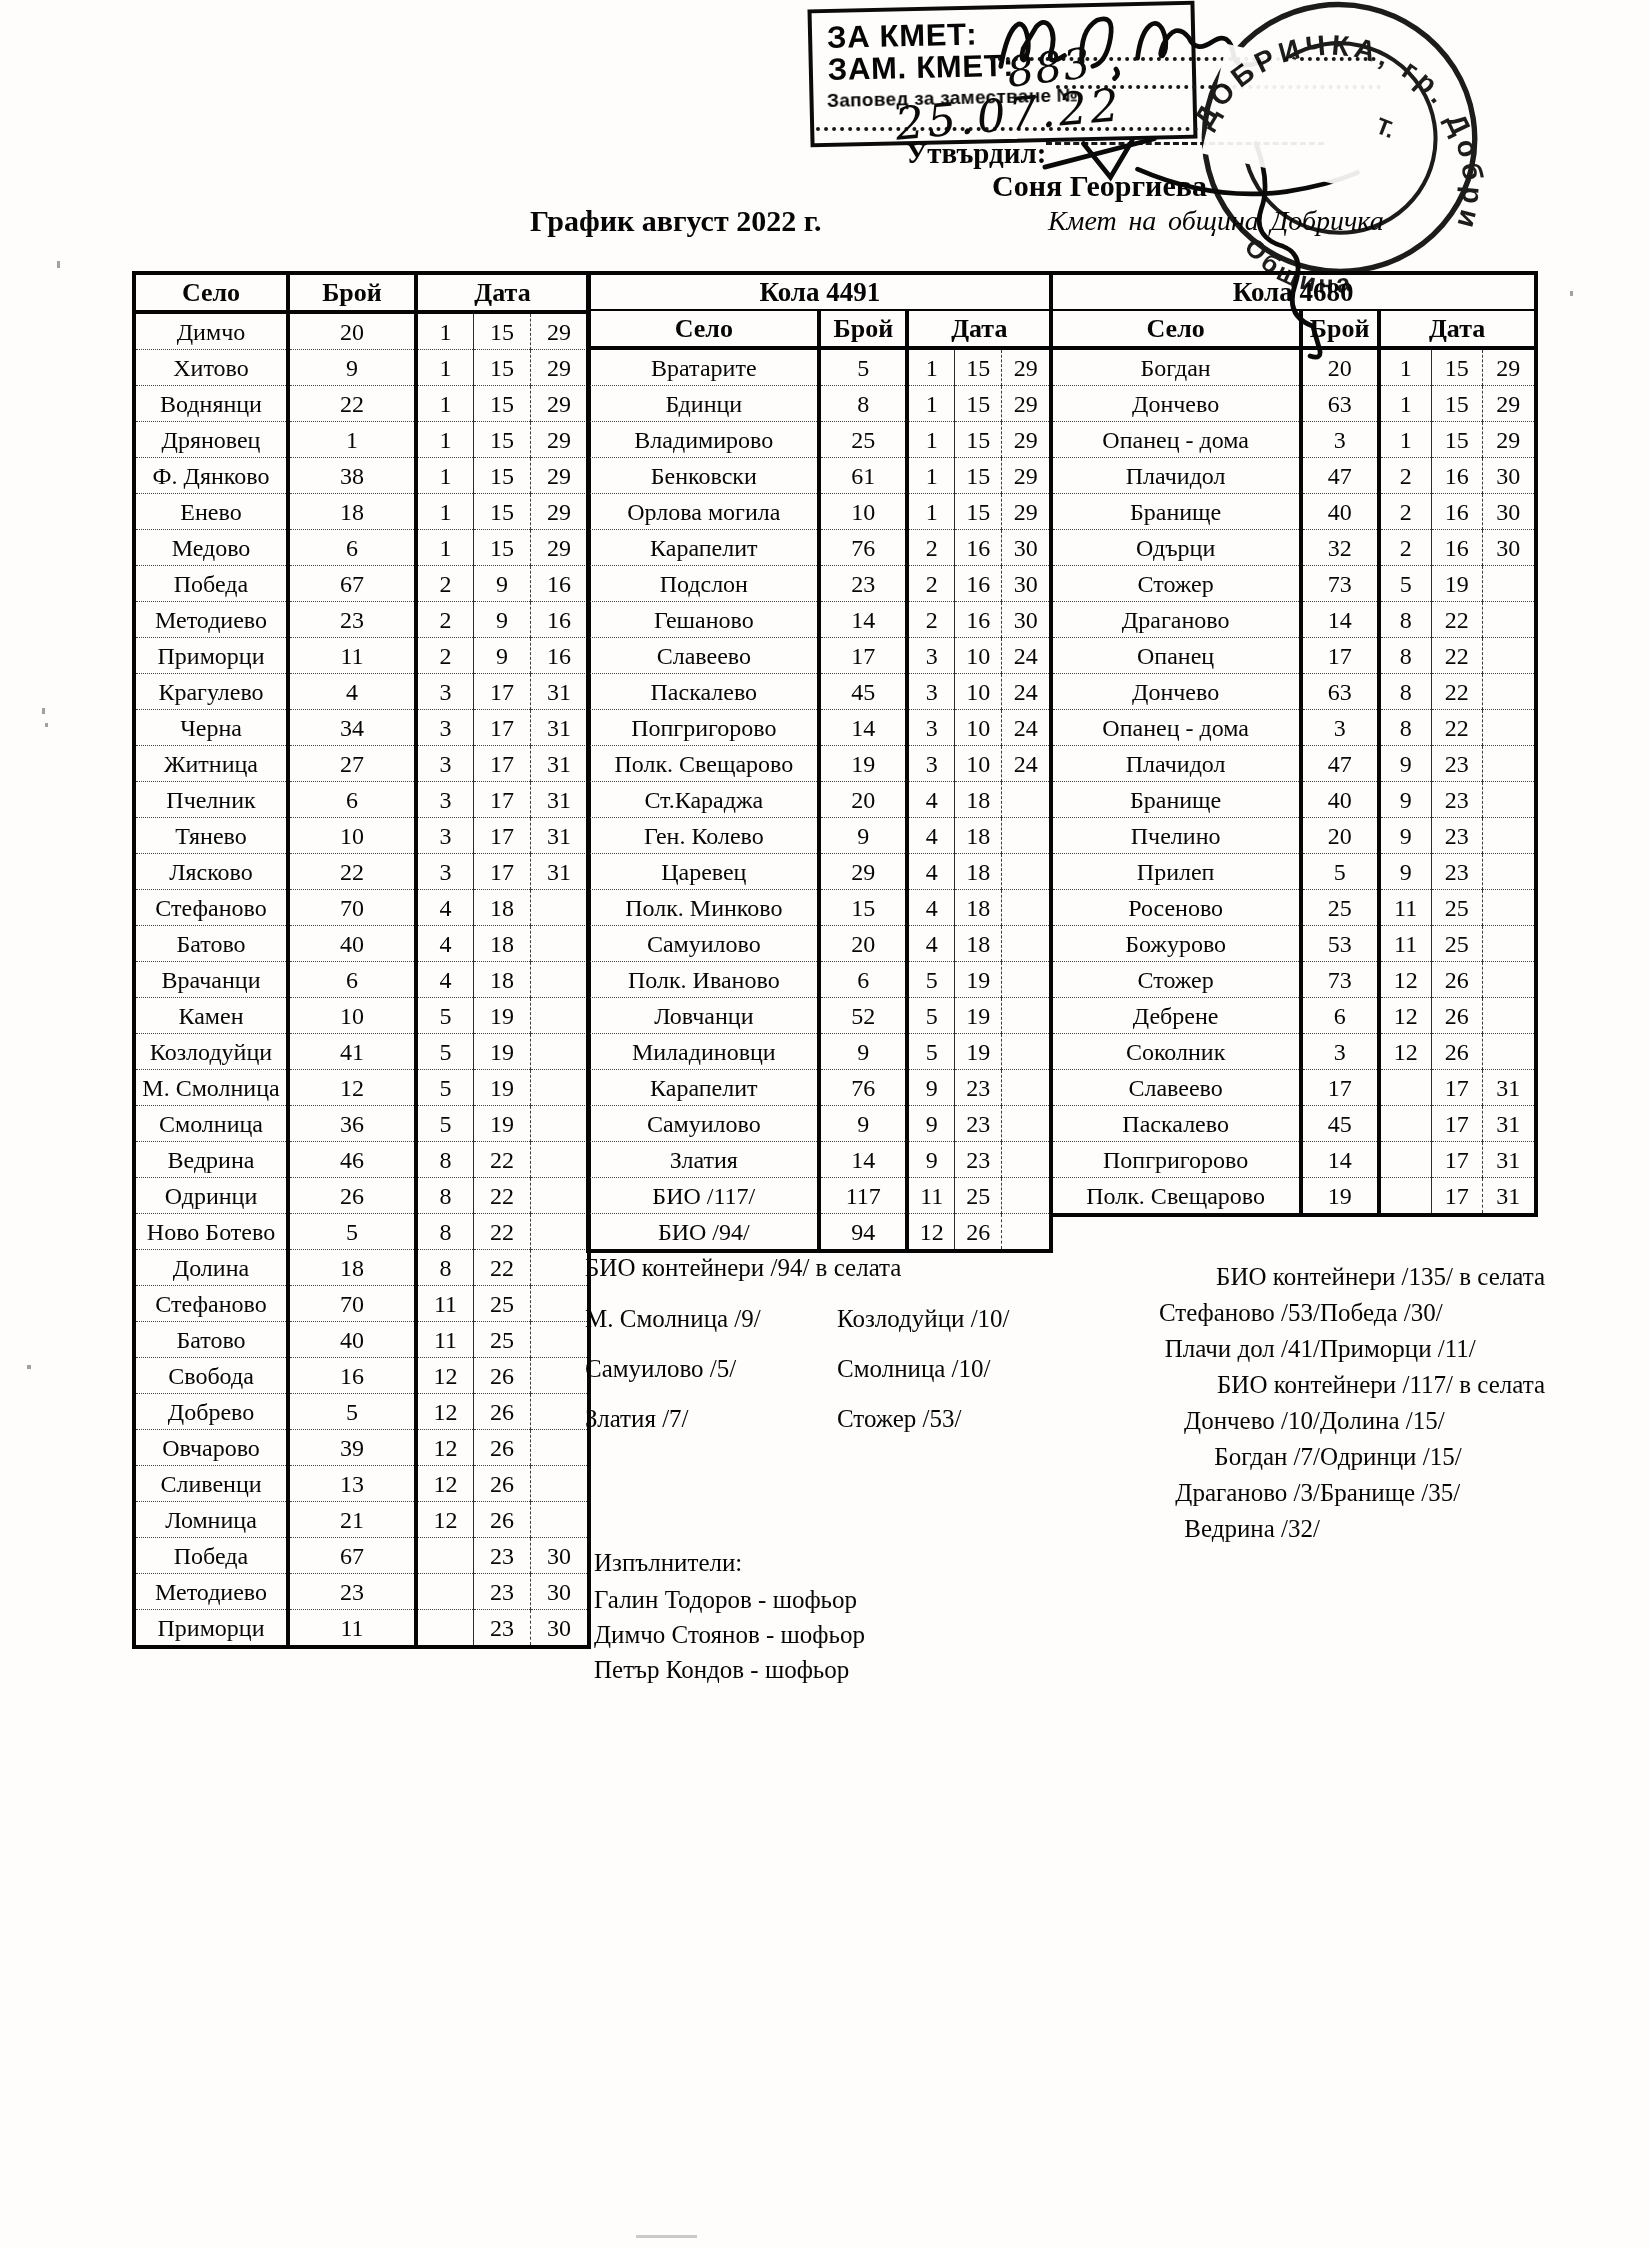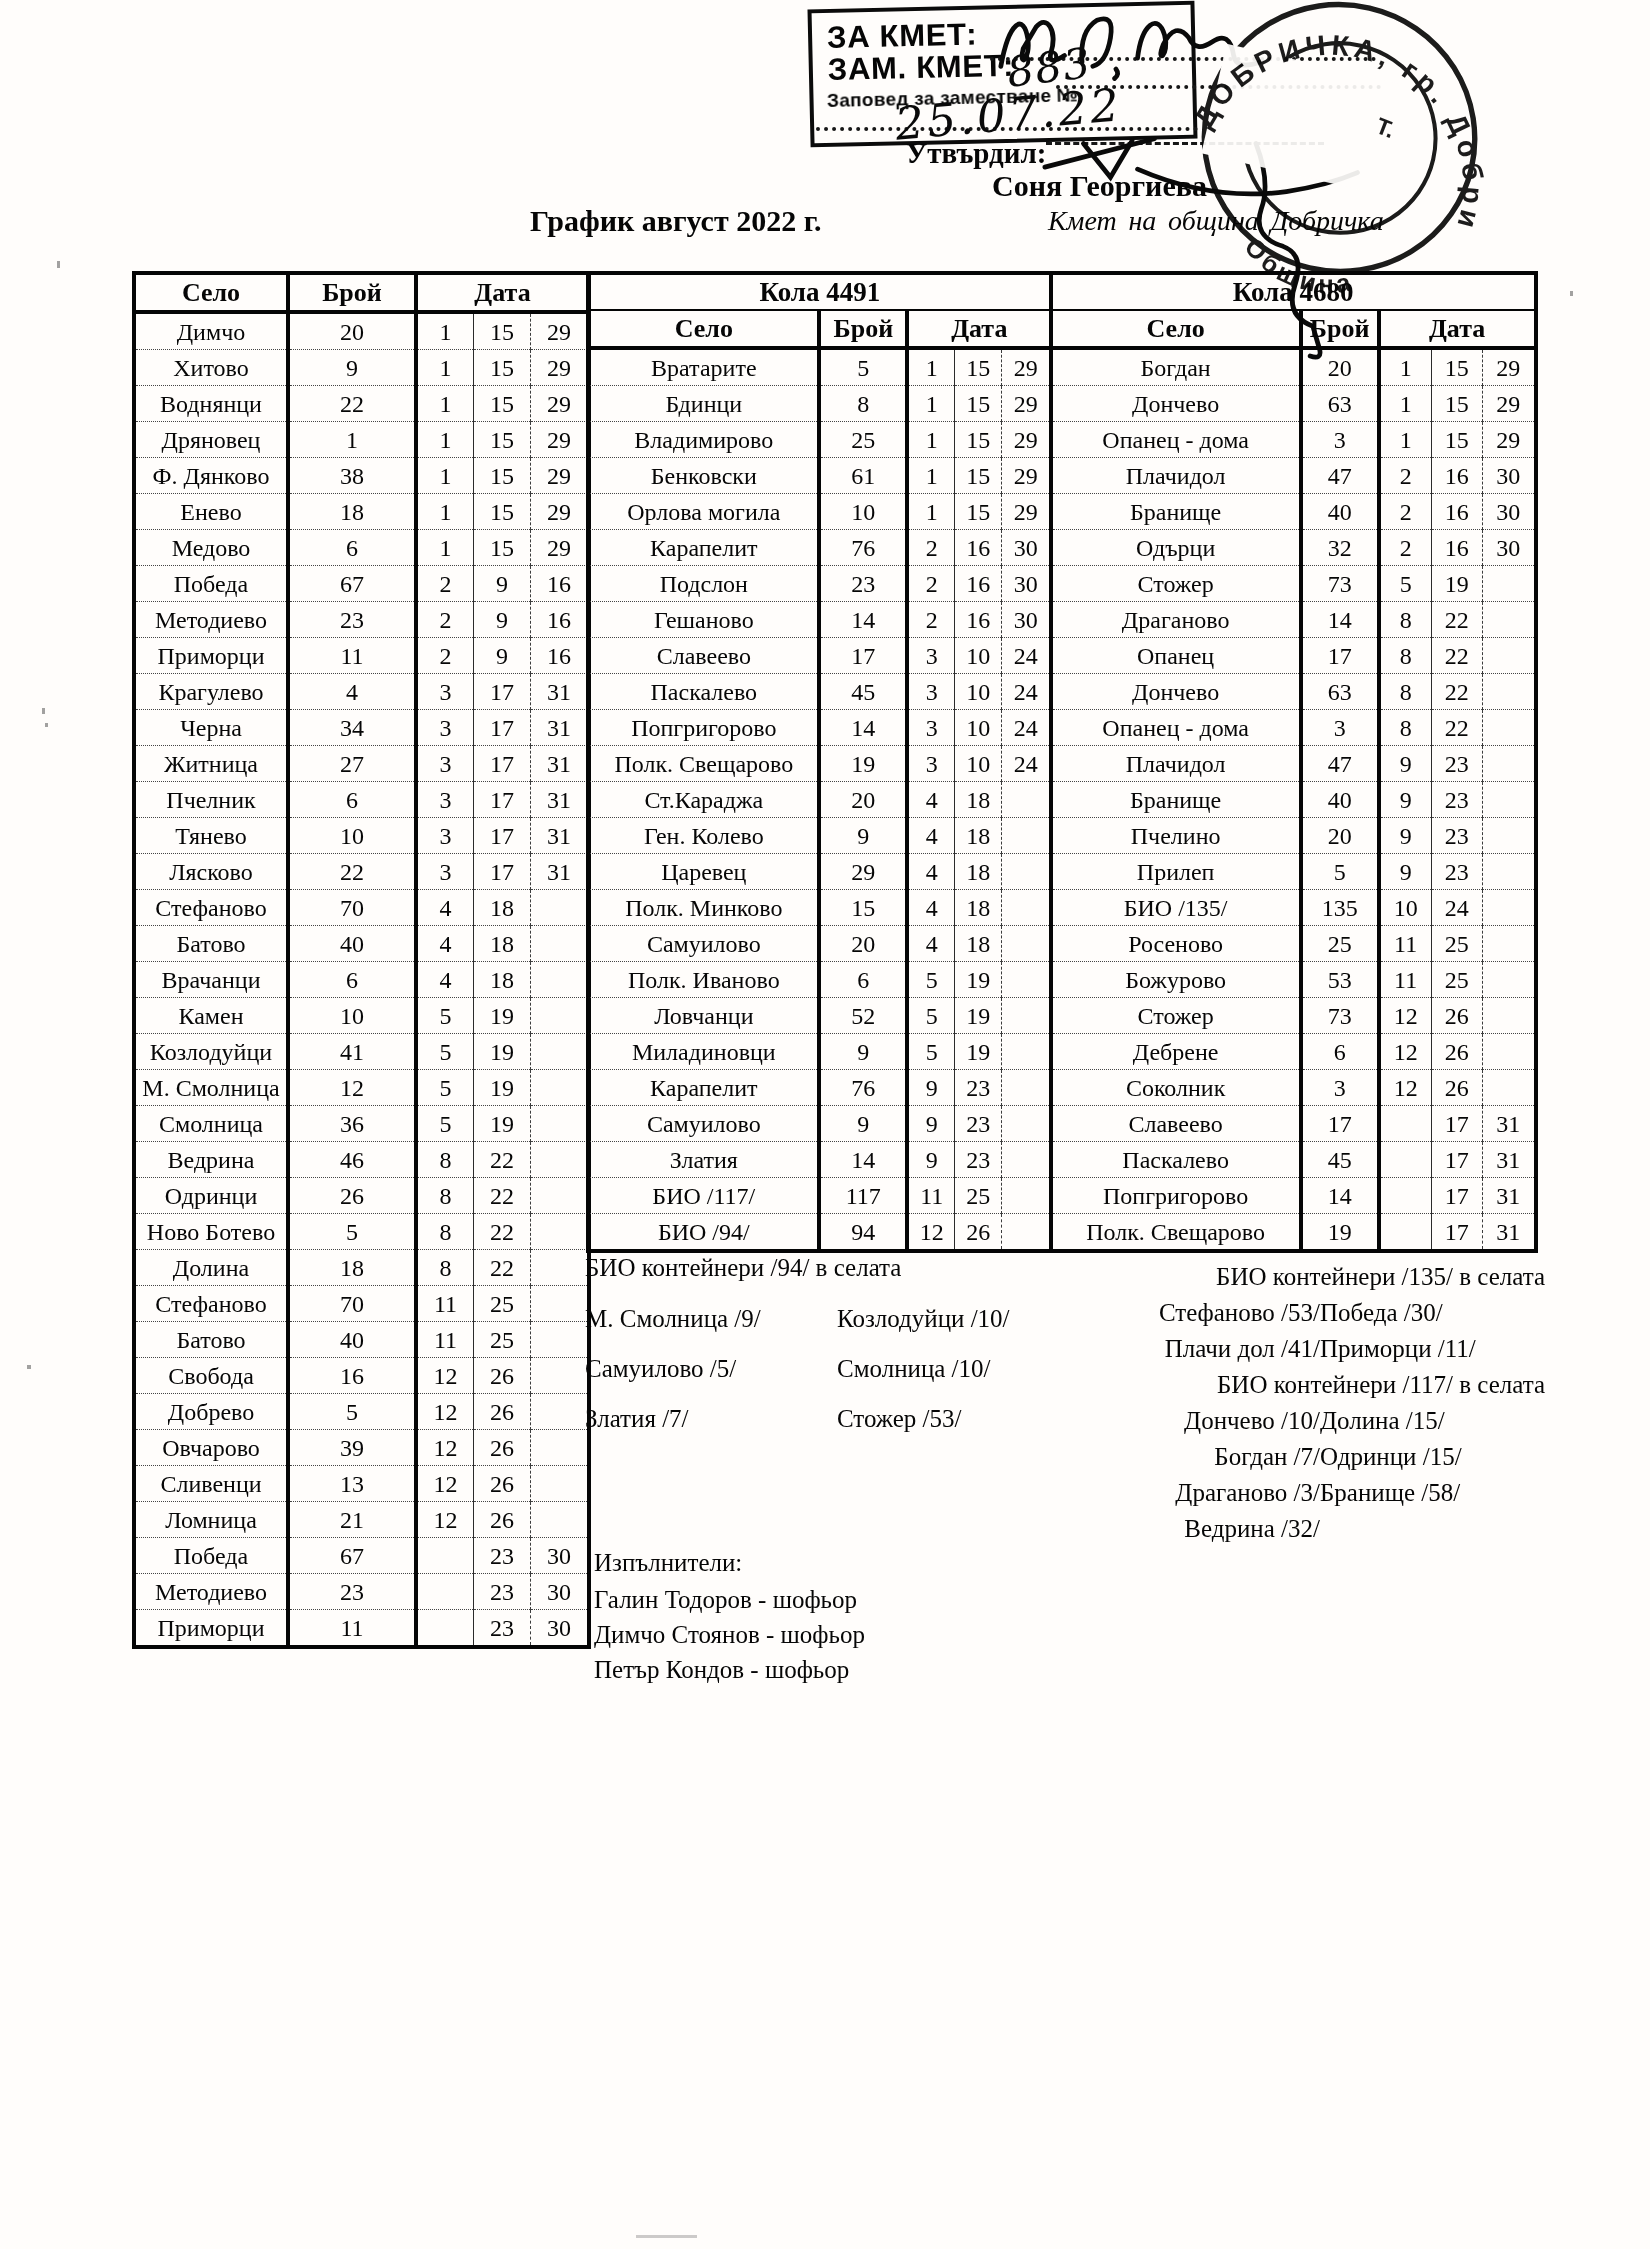--- a/index.html
+++ b/index.html
@@ -699,27 +699,20 @@
             <td class="c-broy">20</td>
             <td class="c-d1">9</td>
             <td class="c-d2">23</td>
             <td class="c-d3"></td>
           </tr>
           <tr>
             <td class="c-selo">Прилеп</td>
             <td class="c-broy">5</td>
             <td class="c-d1">9</td>
             <td class="c-d2">23</td>
-            <td class="c-d3"></td>
-          </tr>
-          <tr>
-            <td class="c-selo">БИО /135/</td>
-            <td class="c-broy">135</td>
-            <td class="c-d1">10</td>
-            <td class="c-d2">24</td>
             <td class="c-d3"></td>
           </tr>
           <tr>
             <td class="c-selo">Росеново</td>
             <td class="c-broy">25</td>
             <td class="c-d1">11</td>
             <td class="c-d2">25</td>
             <td class="c-d3"></td>
           </tr>
           <tr>
@@ -817,21 +810,21 @@
         <div class="note-line">
           <span class="nl-a">Дончево /10/</span>
           <span class="nl-b">Долина /15/</span>
         </div>
         <div class="note-line">
           <span class="nl-a">Богдан /7/</span>
           <span class="nl-b">Одринци /15/</span>
         </div>
         <div class="note-line">
           <span class="nl-a">Драганово /3/</span>
-          <span class="nl-b">Бранище /58/</span>
+          <span class="nl-b">Бранище /35/</span>
         </div>
         <div class="note-line">
           <span class="nl-a">Ведрина /32/</span>
           <span class="nl-b"></span>
         </div>
       </div>
   </div>
 
   <div class="abs executors">
     <div class="exec-title">Изпълнители:</div>

